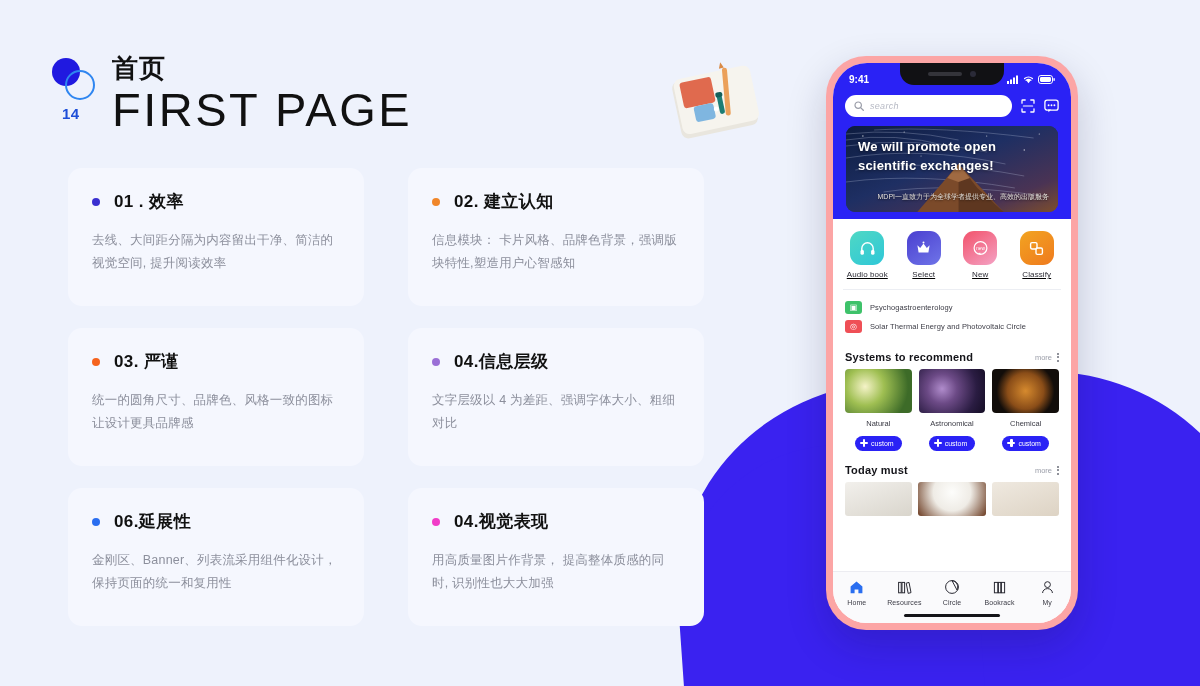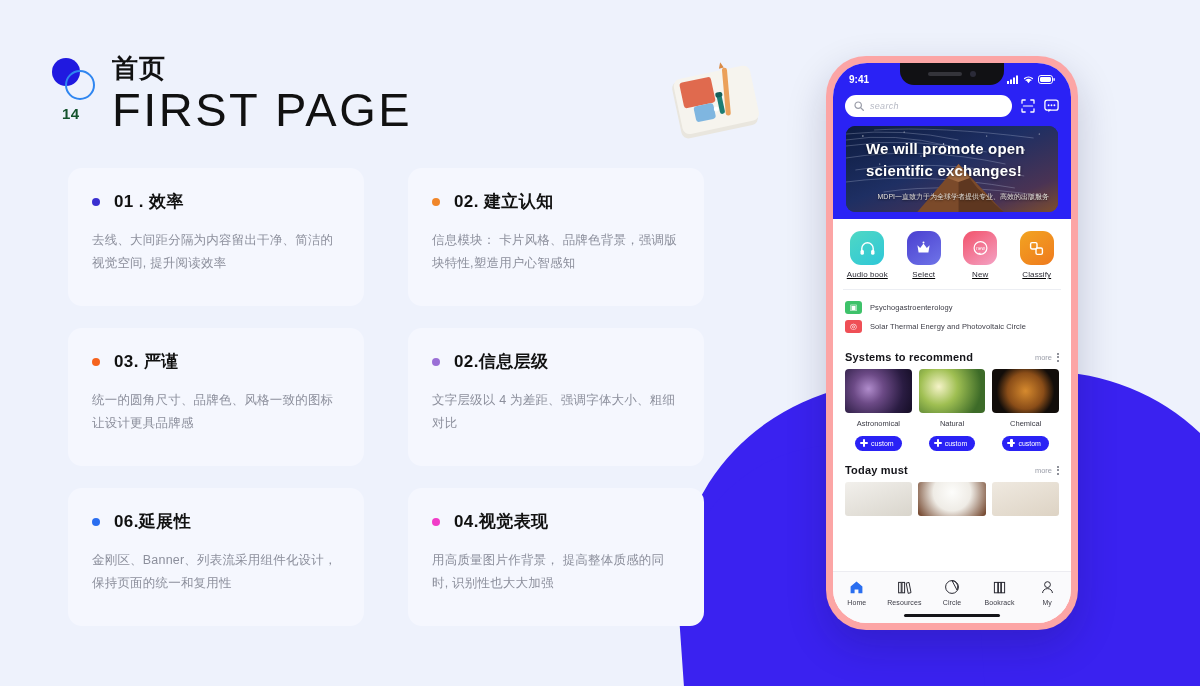--- a/index.html
+++ b/index.html
@@ -59,21 +59,21 @@
     width: 30px; height: 30px;
     border-radius: 50%;
     border: 2.6px solid #2f86f0;
     background: transparent;
   }
   .logo-num {
     position: absolute;
     left: 14px; bottom: 0;
     font-size: 15px;
     font-weight: 700;
-    color: #14532d;
+    color: #1d4ed8;
     letter-spacing: .3px;
   }
   .titles { padding-top: 2px; }
   .title-cn {
     font-size: 26px;
     font-weight: 700;
     color: #111;
     letter-spacing: 1px;
     line-height: 1.1;
   }
@@ -217,23 +217,23 @@
   .hero {
     margin: 9px 3px 0 3px;
     height: 86px;
     border-radius: 9px;
     overflow: hidden;
     position: relative;
     background: linear-gradient(160deg,#10204a 0%,#1b2f63 40%,#3b2d52 75%,#6b4630 100%);
   }
   .hero-title {
     position: absolute;
-    left: 20px; top: 12px;
+    left: 12px; top: 12px;
     color: #fff;
-    font-size: 15px;
+    font-size: 13px;
     font-weight: 700;
     line-height: 1.45;
     letter-spacing: .2px;
     text-shadow: 0 1px 3px rgba(0,0,0,.5);
   }
   .hero-sub {
     position: absolute;
     right: 9px; bottom: 10px;
     color: #e4e0da;
     font-size: 7px;
@@ -389,21 +389,21 @@
     <div class="card-head">
       <span class="bullet" style="background:#f5631e"></span>
       <span class="card-title">03. 严谨</span>
     </div>
     <div class="card-body">统一的圆角尺寸、品牌色、风格一致的图标让设计更具品牌感</div>
   </div>
 
   <div class="card">
     <div class="card-head">
       <span class="bullet" style="background:#9a6fd6"></span>
-      <span class="card-title">02.信息层级</span>
+      <span class="card-title">04.信息层级</span>
     </div>
     <div class="card-body">文字层级以 4 为差距、强调字体大小、粗细对比</div>
   </div>
 
   <div class="card">
     <div class="card-head">
       <span class="bullet" style="background:#2a6ef0"></span>
       <span class="card-title">06.延展性</span>
     </div>
     <div class="card-body">金刚区、Banner、列表流采用组件化设计，保持页面的统一和复用性</div>
@@ -575,30 +575,30 @@
           <span class="dots3">
               <i></i>
               <i></i>
               <i></i>
             </span>
         </span>
       </div>
 
       <div class="tiles">
         <div class="tile">
-          <div class="tile-img" style="background:radial-gradient(circle at 35% 45%, #b08ccc 0%, #6c4a86 30%, #2a1c42 70%, #140d24 100%)"></div>
-          <div class="tile-name">Astronomical</div>
+          <div class="tile-img" style="background:radial-gradient(circle at 30% 40%, #f5f3c8 0%, #9fbf52 35%, #3d6b28 80%)"></div>
+          <div class="tile-name">Natural</div>
           <button class="tile-btn">
             <span class="plus"></span>
             <span>custom</span>
           </button>
         </div>
         <div class="tile">
-          <div class="tile-img" style="background:radial-gradient(circle at 30% 40%, #f5f3c8 0%, #9fbf52 35%, #3d6b28 80%)"></div>
-          <div class="tile-name">Natural</div>
+          <div class="tile-img" style="background:radial-gradient(circle at 35% 45%, #b08ccc 0%, #6c4a86 30%, #2a1c42 70%, #140d24 100%)"></div>
+          <div class="tile-name">Astronomical</div>
           <button class="tile-btn">
             <span class="plus"></span>
             <span>custom</span>
           </button>
         </div>
         <div class="tile">
           <div class="tile-img" style="background:radial-gradient(circle at 50% 50%, #d68a2e 0%, #8a4d18 45%, #120d0a 72%)"></div>
           <div class="tile-name">Chemical</div>
           <button class="tile-btn">
             <span class="plus"></span>

